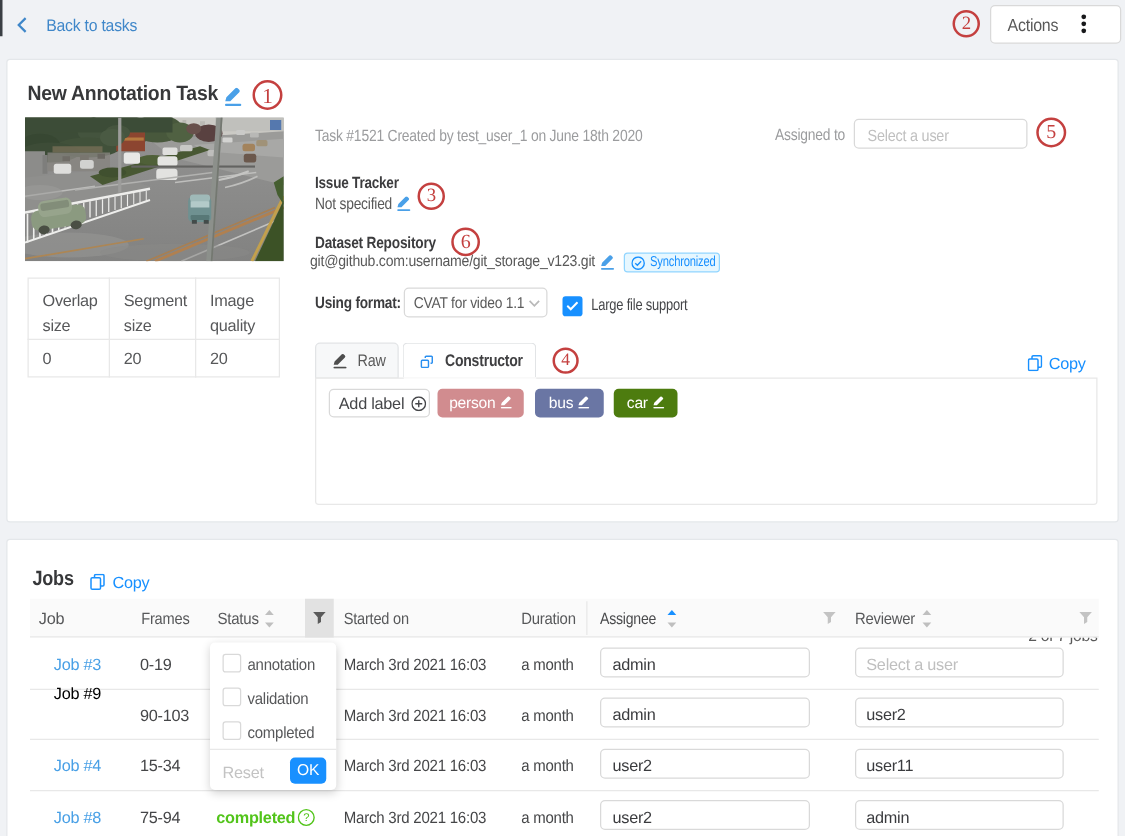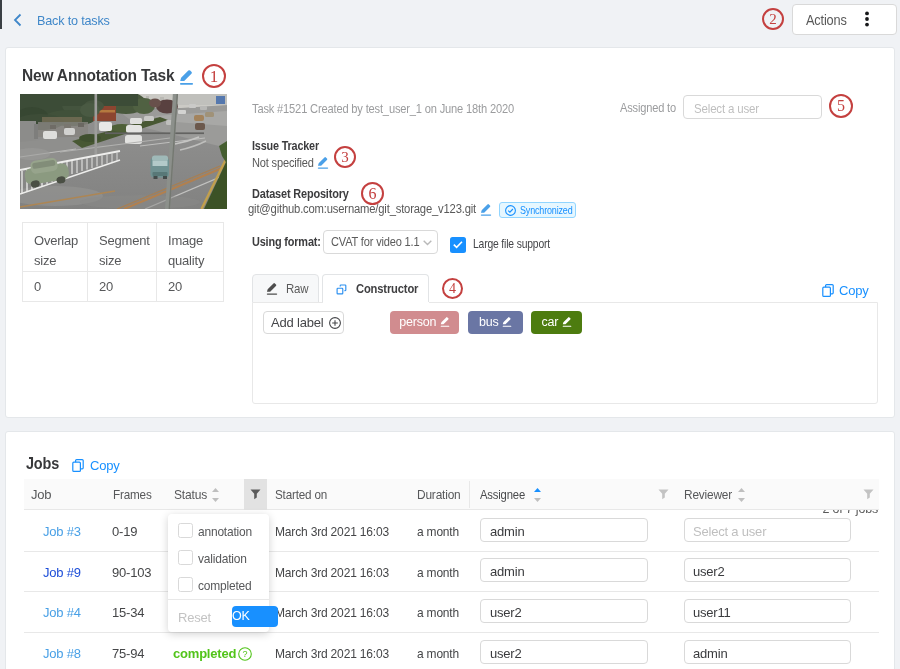--- a/index.html
+++ b/index.html
@@ -6,21 +6,21 @@
 html,body { width:900px; height:669px; overflow:hidden; }
 body { background:#f0f2f5; font-family:"Liberation Sans", sans-serif; font-size:13px; color:#595959; position:relative; letter-spacing:-0.2px; }
 .abs { position:absolute; }
 .card { position:absolute; left:5px; width:890px; background:#fff; border:1px solid #e4e7ea; border-radius:3px; }
 .blue { color:#1890ff; }
 .bold13 { font-weight:bold; color:#3c3c3e; }
 .circ { position:absolute; border:2px solid #c4403f; border-radius:50%; color:#c4403f; font-family:"Liberation Serif", serif; text-align:center; }
 .inp { position:absolute; background:#fff; border:1px solid #d9d9d9; border-radius:4px; }
 .hline { position:absolute; background:#e8e8e8; height:1px; }
 .vline { position:absolute; background:#e8e8e8; width:1px; }
-.tag { position:absolute; border-radius:4px; color:#fff; text-align:center; font-size:12.5px;margin-left:40px; }
+.tag { position:absolute; border-radius:4px; color:#fff; text-align:center; font-size:12.5px; }
 </style>
 </head>
 <body>
 <div class="abs" style="left:0;top:0;width:2px;height:29px;background:#3a3f44;"></div>
 
 <svg class="abs" style="left:13px;top:12.5px" width="9" height="14" viewBox="0 0 9 14">
     <path d="M7.5 1.5 L2 7 L7.5 12.5" fill="none" stroke="#3f87c9" stroke-width="1.8"></path>
   </svg>
 <div class="abs" style="left:37px;top:13px;color:#3f87c9;font-size:13.5px;transform:scaleX(0.936);transform-origin:0 0;">Back to tasks</div>
 
@@ -321,21 +321,21 @@
 
 <div class="abs" style="left:43px;top:524px;color:#49a0e6;text-align:center;">Job #3</div>
 <div class="abs" style="left:112px;top:524px;color:#454648;">0-19</div>
 <div class="abs" style="left:275px;top:524px;color:#454648;transform:scaleX(0.925);transform-origin:0 0;">March 3rd 2021 16:03</div>
 <div class="abs" style="left:417px;top:524px;color:#454648;transform:scaleX(0.92);transform-origin:0 0;">a month</div>
 <div class="inp" style="left:480px;top:518px;width:168px;height:24px;"></div>
 <div class="abs" style="left:490px;top:524px;color:#3a3b3e;">admin</div>
 <div class="inp" style="left:684px;top:518px;width:167px;height:24px;"></div>
 <div class="abs" style="left:693px;top:524px;color:#bfbfbf;">Select a user</div>
 
-<div class="abs" style="left:43px;top:565px;color:#1d4ed8;">Job #9</div>
+<div class="abs" style="left:43px;top:547px;color:#000000;">Job #9</div>
 <div class="abs" style="left:112px;top:565px;color:#454648;">90-103</div>
 <div class="abs" style="left:275px;top:565px;color:#454648;transform:scaleX(0.925);transform-origin:0 0;">March 3rd 2021 16:03</div>
 <div class="abs" style="left:417px;top:565px;color:#454648;transform:scaleX(0.92);transform-origin:0 0;">a month</div>
 <div class="inp" style="left:480px;top:558px;width:168px;height:24px;"></div>
 <div class="abs" style="left:490px;top:564px;color:#3a3b3e;">admin</div>
 <div class="inp" style="left:684px;top:558px;width:167px;height:24px;"></div>
 <div class="abs" style="left:693px;top:564px;color:#3a3b3e;">user2</div>
 
 <div class="abs" style="left:43px;top:605px;color:#49a0e6;">Job #4</div>
 <div class="abs" style="left:112px;top:605px;color:#454648;">15-34</div>
@@ -362,13 +362,13 @@
 
 <div class="abs" style="left:168px;top:514px;width:101px;height:118px;background:#fff;border-radius:4px;box-shadow:0 2px 8px rgba(0,0,0,0.18);"></div>
 <div class="abs" style="left:178px;top:523px;width:15px;height:15px;border:1px solid #d9d9d9;border-radius:2.5px;background:#fff;"></div>
 <div class="abs" style="left:198px;top:524px;color:#57585a;transform:scaleX(0.92);transform-origin:0 0;">annotation</div>
 <div class="abs" style="left:178px;top:550px;width:15px;height:15px;border:1px solid #d9d9d9;border-radius:2.5px;background:#fff;"></div>
 <div class="abs" style="left:198px;top:551px;color:#57585a;transform:scaleX(0.92);transform-origin:0 0;">validation</div>
 <div class="abs" style="left:178px;top:577px;width:15px;height:15px;border:1px solid #d9d9d9;border-radius:2.5px;background:#fff;"></div>
 <div class="abs" style="left:198px;top:578px;color:#57585a;transform:scaleX(0.92);transform-origin:0 0;">completed</div>
 <div class="hline" style="left:168px;top:599px;width:101px;"></div>
 <div class="abs" style="left:178px;top:610px;color:#c3c3c3;">Reset</div>
-<div class="abs" style="left:232px;top:606px;width:46px;height:21px;background:#1890ff;border-radius:4px;color:#fff;font-size:12.5px;text-align:left;line-height:21px;">OK</div>
+<div class="abs" style="left:232px;top:606px;width:29px;height:21px;background:#1890ff;border-radius:4px;color:#fff;font-size:12.5px;text-align:center;line-height:21px;">OK</div>
 
 </body></html>

